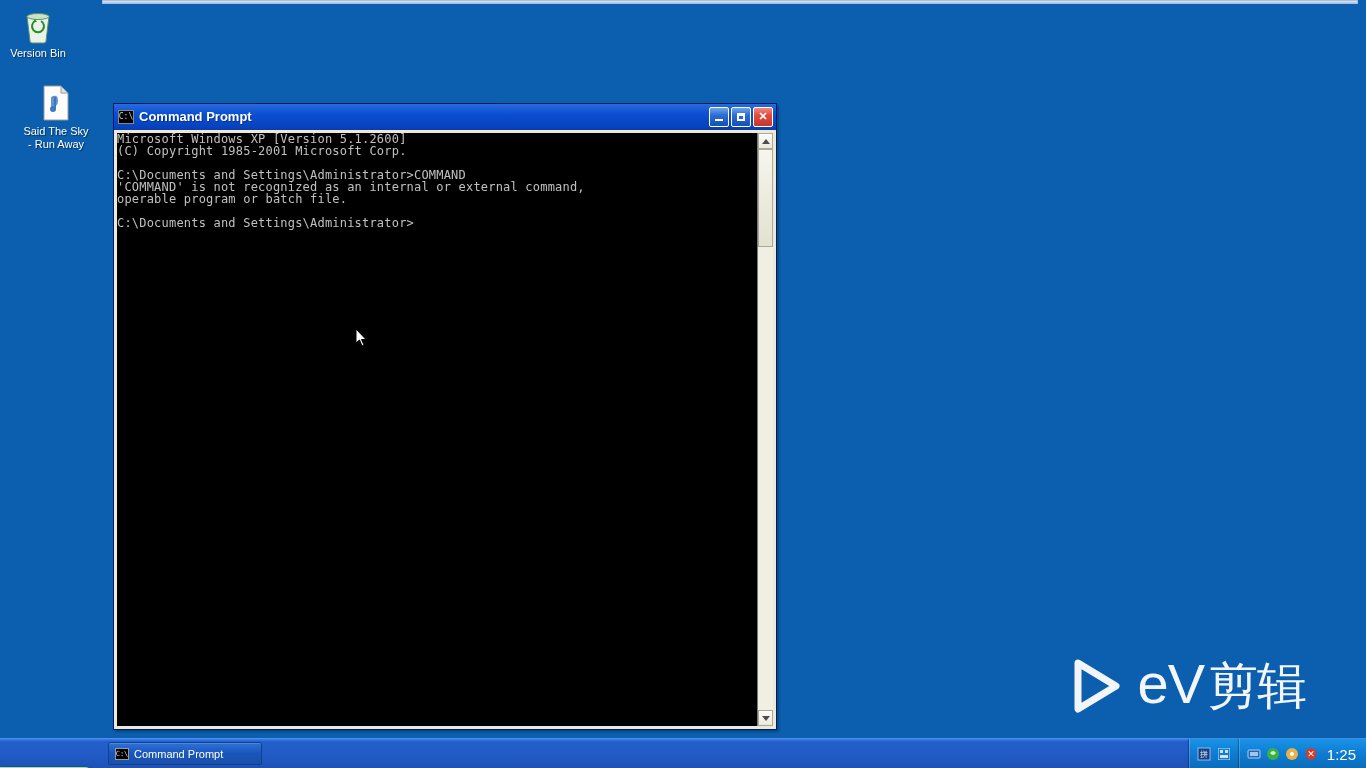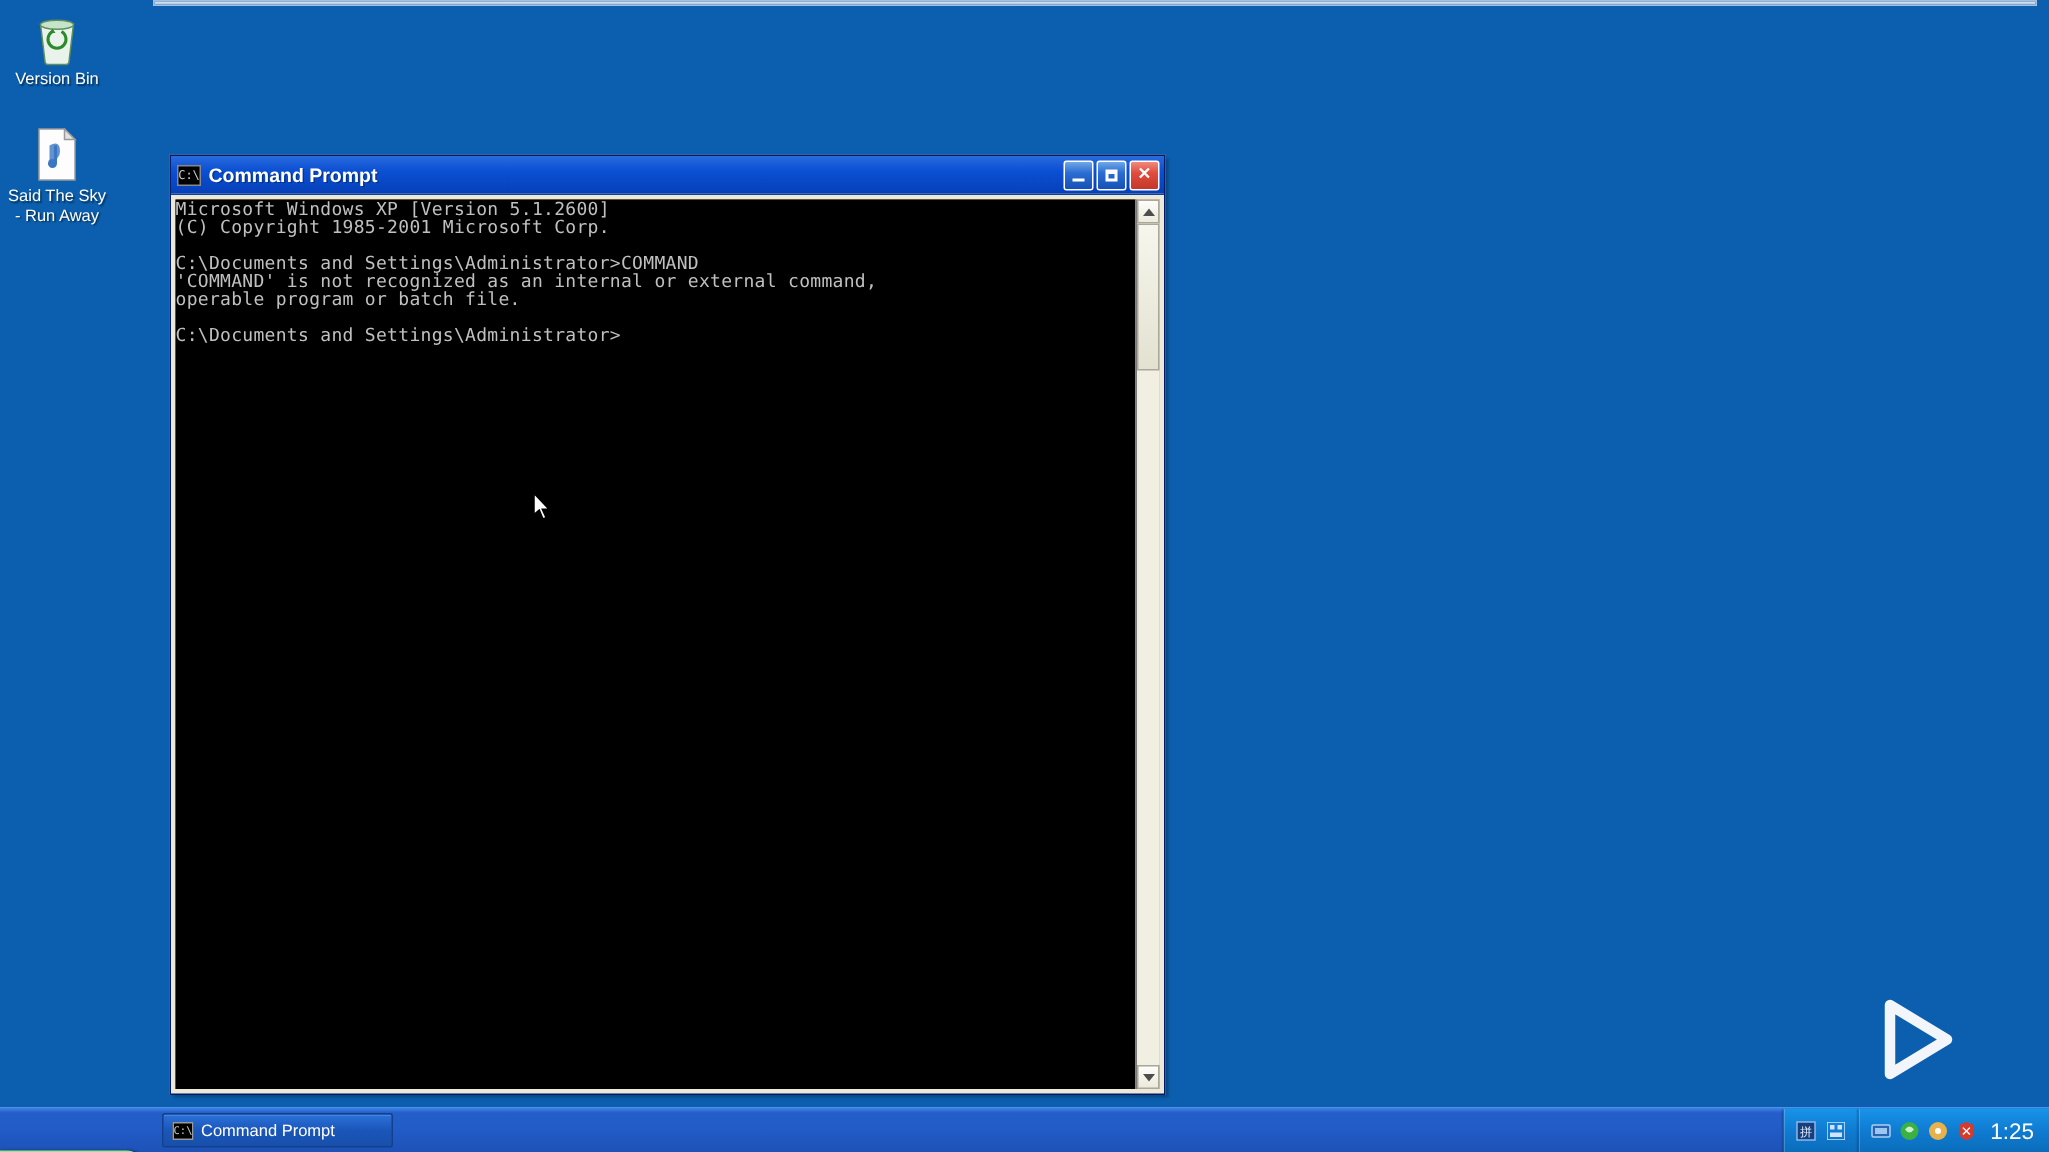--- a/index.html
+++ b/index.html
@@ -237,21 +237,21 @@
     <svg class="recycle-svg" viewBox="0 0 34 38">
       <path d="M6 10 L28 10 L25 35 Q25 37 23 37 L11 37 Q9 37 9 35 Z" fill="#e9f3ea" stroke="#5f8f60" stroke-width="1"></path>
       <ellipse cx="17" cy="10.5" rx="11" ry="3" fill="#c6e4c7" stroke="#5f8f60" stroke-width="1"></ellipse>
       <path d="M14 15 a6 6 0 1 0 6 0" fill="none" stroke="#2b8a2b" stroke-width="2"></path>
       <path d="M12 16 l2 -3 l2 3" fill="#2b8a2b"></path>
     </svg>
   </div>
   <div class="lbl">Version Bin</div>
 </div>
 
-<div class="desktop-icon" style="left:2px; top:84px;">
+<div class="desktop-icon" style="left:20px; top:84px;">
   <div class="glyph">
     <svg class="music-file-svg" viewBox="0 0 30 36">
       <path d="M3 1 L20 1 L27 8 L27 35 L3 35 Z" fill="#fdfdfd" stroke="#9a9a9a"></path>
       <path d="M20 1 L20 8 L27 8 Z" fill="#e1e1e1" stroke="#9a9a9a"></path>
       <path d="M10 12 Q17 8 17 16 Q17 22 10 22 Z" fill="#3c77c3" opacity=".8"></path>
       <circle cx="12" cy="24" r="3" fill="#3c77c3"></circle>
       <path d="M14 24 L14 12" stroke="#3c77c3" stroke-width="2"></path>
     </svg>
   </div>
   <div class="lbl">Said The Sky - Run Away</div>
@@ -292,20 +292,24 @@
           <div class="sb-arrow-dn"></div>
         </div>
     </div>
   </div>
 </div>
 
 <div class="watermark">
   <svg class="wm-play" viewBox="0 0 54 54">
     <path d="M8 4 L46 27 L8 50 Z" fill="none" stroke="#ffffff" stroke-width="7" stroke-linejoin="round" stroke-linecap="round"></path>
   </svg>
+  <div class="wm-text">
+    <span>eV</span>
+      <span class="wm-cjk">剪辑</span>
+  </div>
 </div>
 
 <div class="taskbar">
   <div class="start-btn">
     <svg class="start-flag" viewBox="0 0 18 18">
       <path d="M1 2 Q4 0 8 2 L8 8 Q4 6 1 8 Z" fill="#e74a2e"></path>
       <path d="M9 2 Q13 0 17 2 L17 8 Q13 6 9 8 Z" fill="#5bb34d"></path>
       <path d="M1 9 Q4 7 8 9 L8 15 Q4 13 1 15 Z" fill="#3a79d0"></path>
       <path d="M9 9 Q13 7 17 9 L17 15 Q13 13 9 15 Z" fill="#f3bd31"></path>
     </svg>

